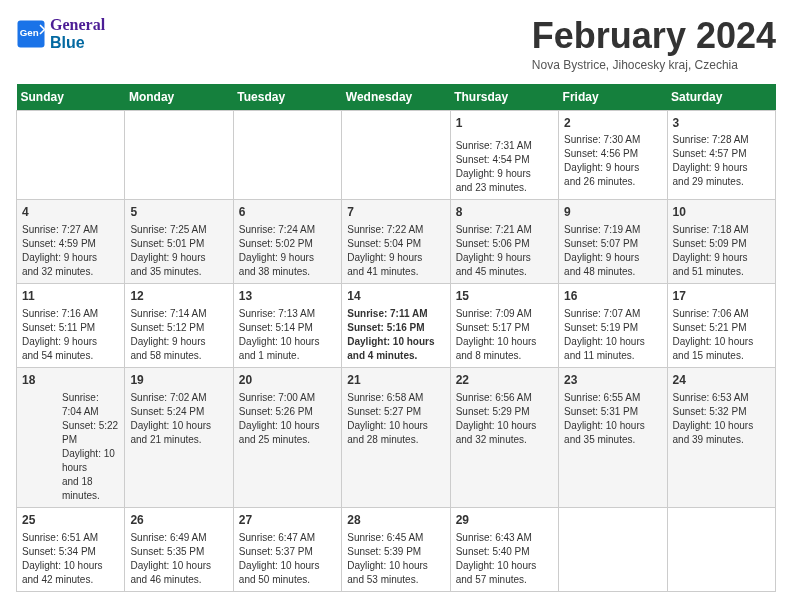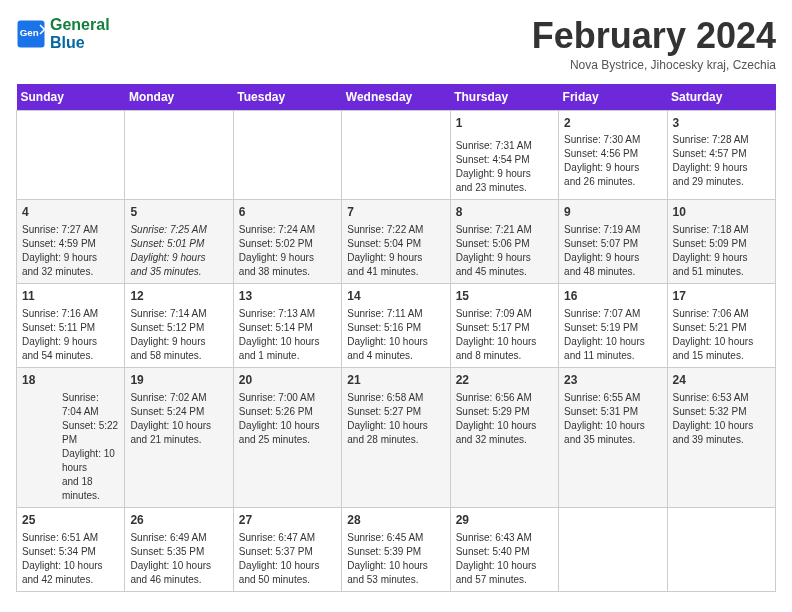--- a/index.html
+++ b/index.html
@@ -19,40 +19,40 @@
     .logo {
       display: flex;
       align-items: center;
       gap: 4px;
     }
     .logo-icon {
       width: 30px;
       height: 30px;
     }
     .title-section {
-      text-align: right;
+      text-align: left;
     }
     .calendar-title {
       font-size: 36px;
       font-weight: bold;
       color: #333;
       line-height: 1.1;
     }
     .calendar-subtitle {
       font-size: 12px;
       color: #555;
       margin-top: 2px;
     }
     .calendar-table {
       width: 100%;
       border-collapse: collapse;
       font-size: 11px;
     }
     .calendar-table th {
-      background-color: #6d28d9;
+      background-color: #15803d;
       color: #fff;
       padding: 6px 4px;
       text-align: left;
       font-size: 12px;
       font-weight: bold;
     }
     .calendar-table td {
       border: 1px solid #ccc;
       vertical-align: top;
       padding: 4px 5px;
@@ -85,21 +85,21 @@
 <body>
 
 <div class="header-section">
   <div class="logo">
     <svg class="logo-icon" viewBox="0 0 40 40">
       <rect x="2" y="2" width="36" height="36" rx="4" fill="#1a73e8"></rect>
       <text x="5" y="22" font-size="13" fill="white" font-weight="bold" font-family="Arial">Gen</text>
       <path d="M32 8 L38 14 L32 20" fill="#1a73e8" stroke="white" stroke-width="2"></path>
     </svg>
     <div style="line-height:1.1;">
-      <div style="font-size:16px;font-weight:bold;color:#15803d;">General</div>
+      <div style="font-size:16px;font-weight:bold;color:#4c1d95;font-family:Liberation Serif, serif;">General</div>
       <div style="font-size:16px;font-weight:bold;color:#0369a1;">Blue</div>
     </div>
   </div>
   <div class="title-section">
     <div class="calendar-title">February 2024</div>
     <div class="calendar-subtitle">Nova Bystrice, Jihocesky kraj, Czechia</div>
   </div>
 </div>
 
 <table class="calendar-table">
@@ -145,21 +145,21 @@
       <tr class="row-shaded">
         <td>
           <div class="day-number">4</div>
           <div class="day-info" style="white-space: pre-line;">Sunrise: 7:27 AM
 Sunset: 4:59 PM
 Daylight: 9 hours
 and 32 minutes.</div>
         </td>
         <td>
           <div class="day-number">5</div>
-          <div class="day-info" style="white-space: pre-line; font-style: italic;">Sunrise: 7:25 AM
+          <div class="day-info" style="white-space: pre-line;">Sunrise: 7:25 AM
 Sunset: 5:01 PM
 Daylight: 9 hours
 and 35 minutes.</div>
         </td>
         <td>
           <div class="day-number">6</div>
           <div class="day-info" style="white-space: pre-line;">Sunrise: 7:24 AM
 Sunset: 5:02 PM
 Daylight: 9 hours
 and 38 minutes.</div>
@@ -210,21 +210,21 @@
         </td>
         <td>
           <div class="day-number">13</div>
           <div class="day-info" style="white-space: pre-line;">Sunrise: 7:13 AM
 Sunset: 5:14 PM
 Daylight: 10 hours
 and 1 minute.</div>
         </td>
         <td>
           <div class="day-number">14</div>
-          <div class="day-info" style="white-space: pre-line;">Sunrise: 7:11 AM
+          <div class="day-info" style="white-space: pre-line; font-weight: bold;">Sunrise: 7:11 AM
 Sunset: 5:16 PM
 Daylight: 10 hours
 and 4 minutes.</div>
         </td>
         <td>
           <div class="day-number">15</div>
           <div class="day-info" style="white-space: pre-line;">Sunrise: 7:09 AM
 Sunset: 5:17 PM
 Daylight: 10 hours
 and 8 minutes.</div>

